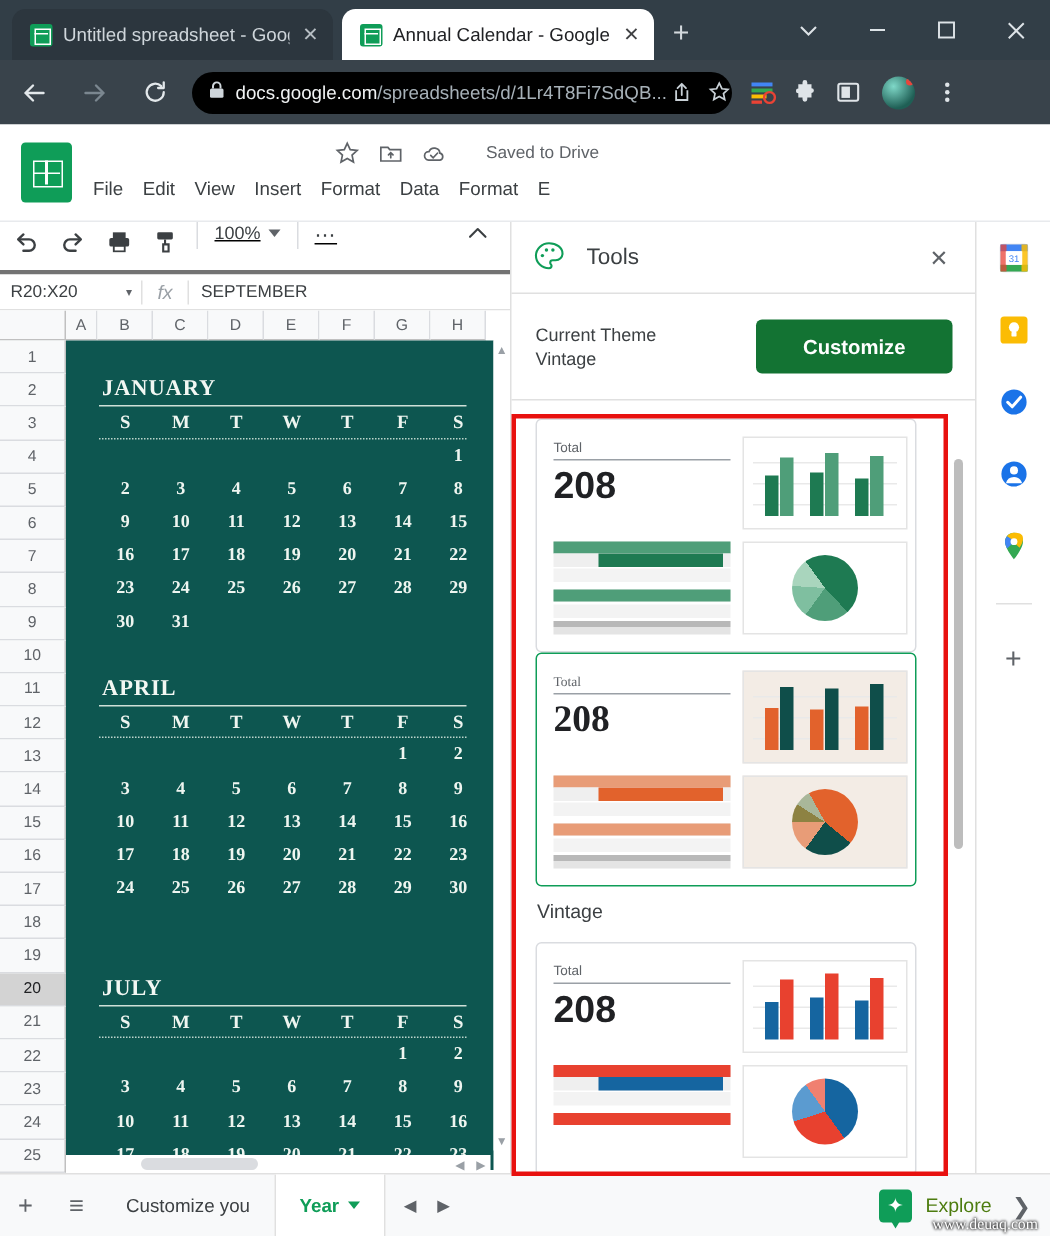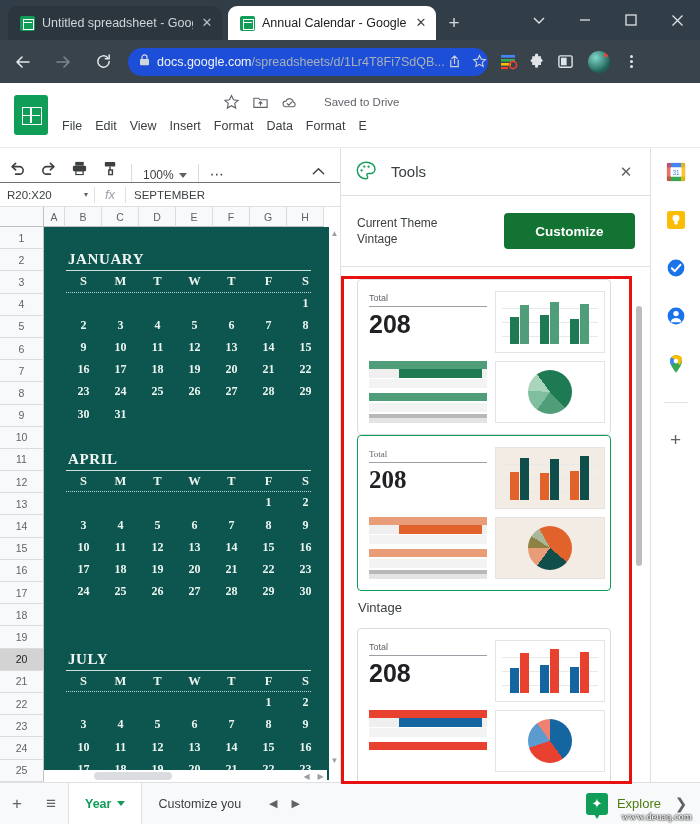--- a/index.html
+++ b/index.html
@@ -67,21 +67,21 @@
     display: flex; align-items: center;
   }
   .nav-ico {
     width: 34px; height: 34px; margin-left: 6px;
     display: flex; align-items: center; justify-content: center;
     color: #e3e8eb;
   }
   .nav-ico.dim { color: #7b8790; }
   .omnibox {
     flex: 0 0 auto; width: 360px; height: 28px; margin-left: 8px;
-    background: #1d4ed8; border-radius: 14px;
+    background: #000000; border-radius: 14px;
     display: flex; align-items: center; padding: 0 8px 0 11px;
     color: #cfd6db; font-size: 12.5px; white-space: nowrap; overflow: hidden;
   }
   .omnibox .lock { margin-right: 7px; flex: 0 0 auto; }
   .url-host { color: #f1f3f4; }
   .url-path { color: #a7b1b8; }
   .omni-trail { margin-left: auto; display: flex; gap: 5px; align-items:center; }
   .omni-ico { width: 20px; height: 20px; color: #c8d0d6; display:flex; align-items:center; justify-content:center;}
   .ext-icons { display: flex; align-items: center; gap: 6px; margin-left: 10px; }
   .ext-ico { width: 22px; height: 22px; display:flex; align-items:center;justify-content:center; color:#dfe4e8;}
@@ -152,22 +152,23 @@
   .avatar-doc {
     width: 31px; height: 31px; border-radius: 50%;
     background: radial-gradient(circle at 40% 35%, #9fe6d8, #17564d 72%);
     position: relative; overflow: hidden;
   }
   .avatar-doc::after{content:"";position:absolute;left:6px;top:7px;width:13px;height:17px;background:#6fd0bb;border-radius:3px;transform:rotate(-12deg);}
 
   
   .toolbar {
     position: absolute; top: 148px; left: 0; width: 340px; height: 35px;
-    background: #fff; display: flex; align-items: flex-end;
-    border-bottom: 1px solid #737373;
+    background: #fff; display: flex; align-items: flex-start;
+    border-bottom: 3px solid #737373;
+    text-decoration: underline;
   }
   .tb-ico { width: 27px; height: 27px; margin-left: 4px; display:flex;align-items:center;justify-content:center;color:#3c4043; }
   .tb-sep { width: 1px; height: 18px; background: #dadce0; margin: 0 7px; }
   .zoom-box { display:flex;align-items:center;gap:5px; font-size:12px;color:#3c4043; padding:0 4px;}
   .tb-more { margin-left: 4px; color:#3c4043; font-size:14px; letter-spacing:1px;}
   .tb-collapse { position:absolute; right: 14px; color:#3c4043; font-size: 13px;}
 
   
   .formula-bar {
     position: absolute; top: 183px; left: 0; width: 340px; height: 24px;
@@ -939,26 +940,26 @@
           <circle cx="11" cy="8.1" r="2.3" fill="#fff"></circle>
         </svg>
     </div>
     <div class="rail-div"></div>
     <div class="rail-ico rail-plus">+</div>
   </div>
 
   <div class="bottom-bar">
     <div class="bb-ico">+</div>
     <div class="bb-ico">≡</div>
+    <div class="sheet-tab">
+      <span>Customize you</span>
+    </div>
     <div class="sheet-tab active">
       <span>Year</span>
       <span class="sheet-caret"></span>
-    </div>
-    <div class="sheet-tab">
-      <span>Customize you</span>
     </div>
     <div class="tab-arrows">
       <span>◀</span>
       <span>▶</span>
     </div>
     <div class="explore-group">
       <span class="explore-badge"></span>
       <span class="explore-label">Explore</span>
       <span class="bb-chevron">❯</span>
     </div>

